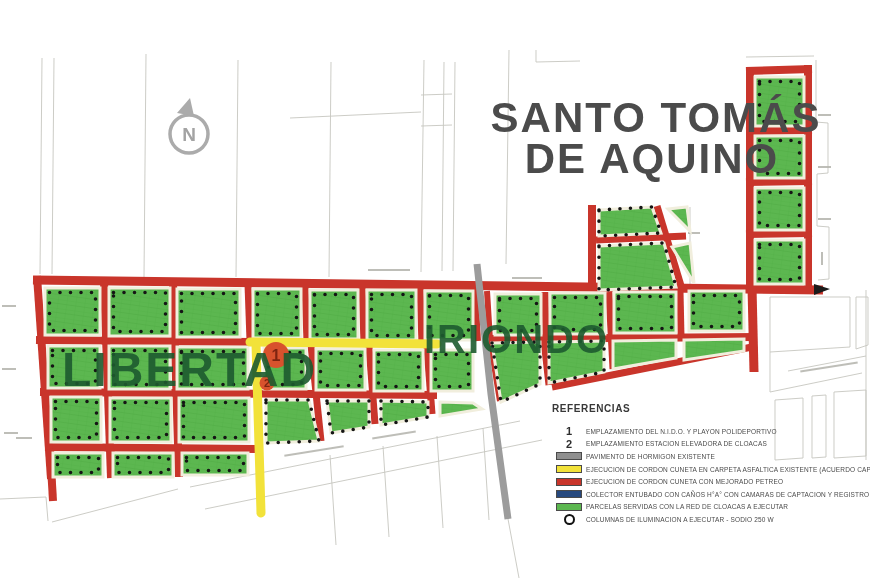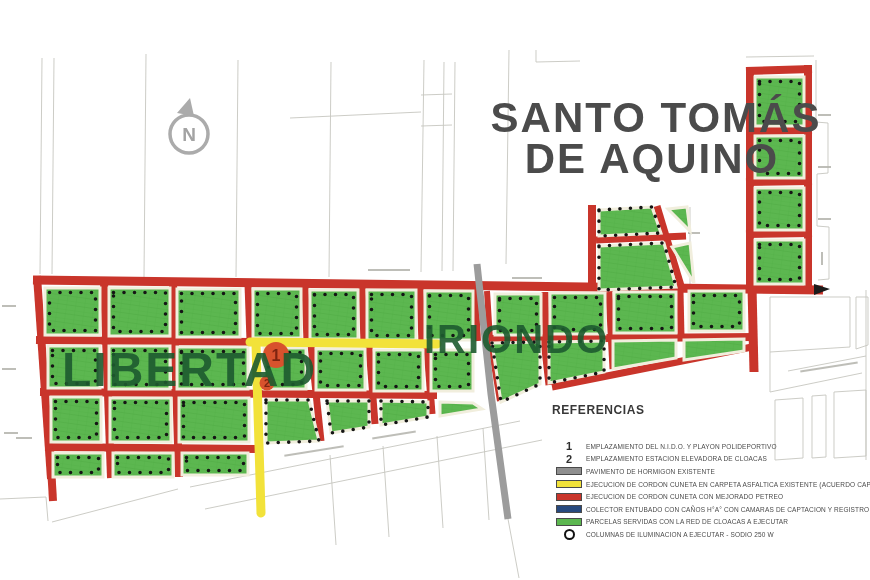--- a/index.html
+++ b/index.html
@@ -17,21 +17,21 @@
   .dots{fill:none;stroke:#151515;stroke-width:3.6;stroke-dasharray:0 10.5;stroke-linecap:round;}
   .t-title{font-family:"Liberation Sans",sans-serif;font-weight:bold;font-size:42px;fill:#4b4b4b;
            letter-spacing:2px;text-anchor:middle;}
   .t-district{font-family:"Liberation Sans",sans-serif;font-weight:bold;fill:#1d5b2f;opacity:.9;
            letter-spacing:2px;}
   .t-marker{font-family:"Liberation Sans",sans-serif;font-weight:bold;fill:#7e2410;text-anchor:middle;}
   .t-north{font-family:"Liberation Sans",sans-serif;font-weight:bold;fill:#a3a3a3;text-anchor:middle;font-size:19px;}
 
   
   .legend{position:absolute;left:552px;top:403px;width:318px;color:#3d3d3d;}
-  .lg-title{font-size:12px;font-weight:bold;letter-spacing:.6px;color:#383838;margin-bottom:23px;}
+  .lg-title{font-size:10px;font-weight:bold;letter-spacing:.6px;color:#383838;margin-bottom:11px;}
   .lg-row{display:flex;align-items:center;height:12.6px;}
   .lg-sym{width:34px;display:flex;justify-content:center;align-items:center;flex:none;}
   .lg-num{font-size:11px;font-weight:bold;color:#2e2e2e;}
   .lg-swatch{width:26px;height:8px;border:1px solid #4a4a4a;box-sizing:border-box;}
   .sw-gray{background:#8f8f8f;}
   .sw-yellow{background:#f2e23a;}
   .sw-red{background:#c9352b;}
   .sw-navy{background:#27497e;}
   .sw-green{background:#5cb750;}
   .lg-circle{width:7px;height:7px;border:2px solid #111;border-radius:50%;background:#fff;}

